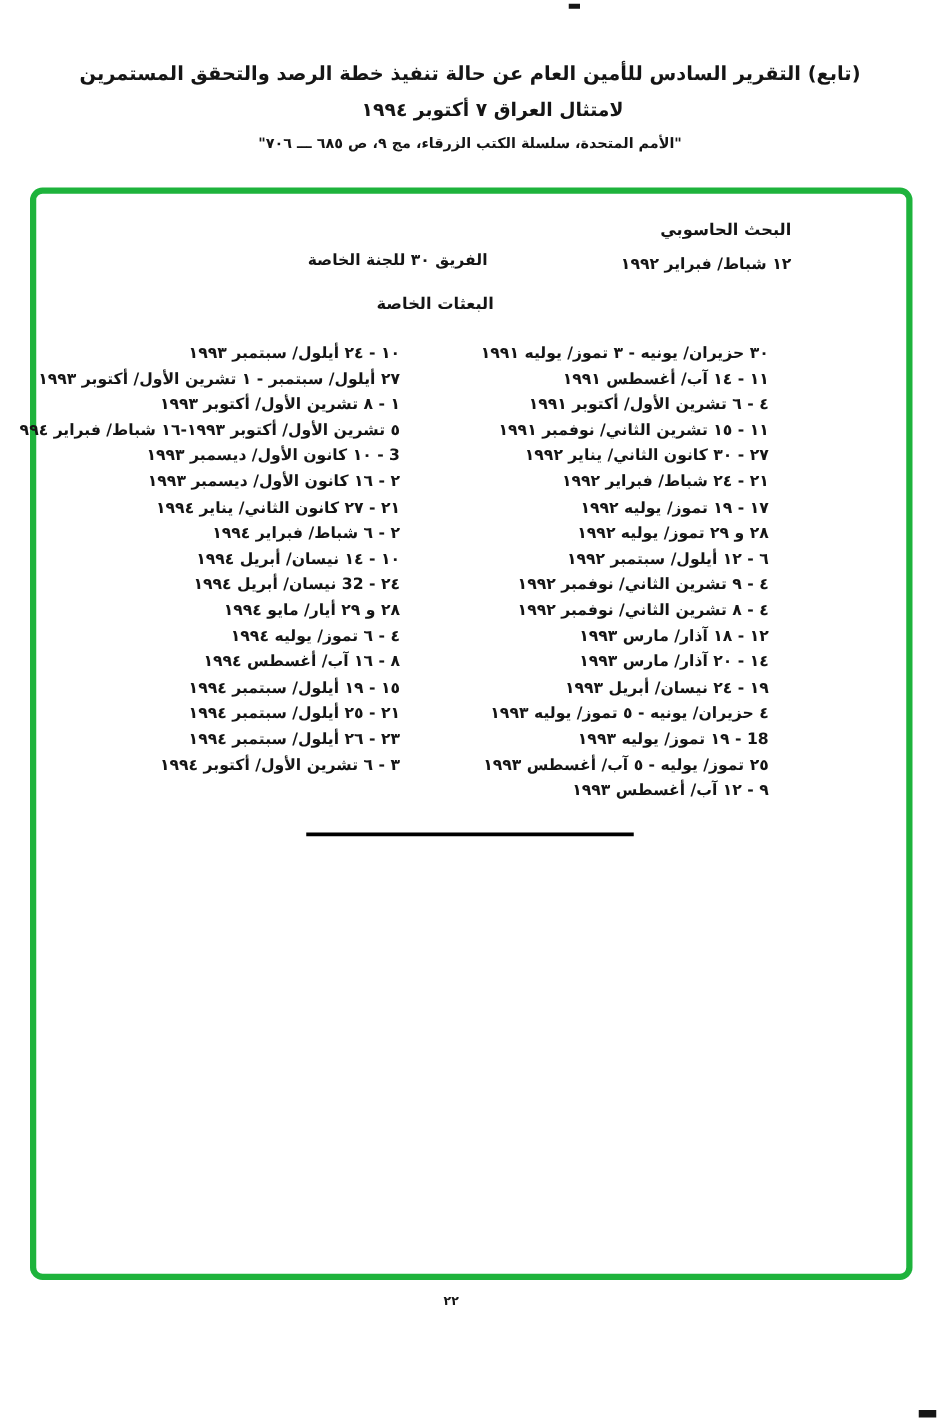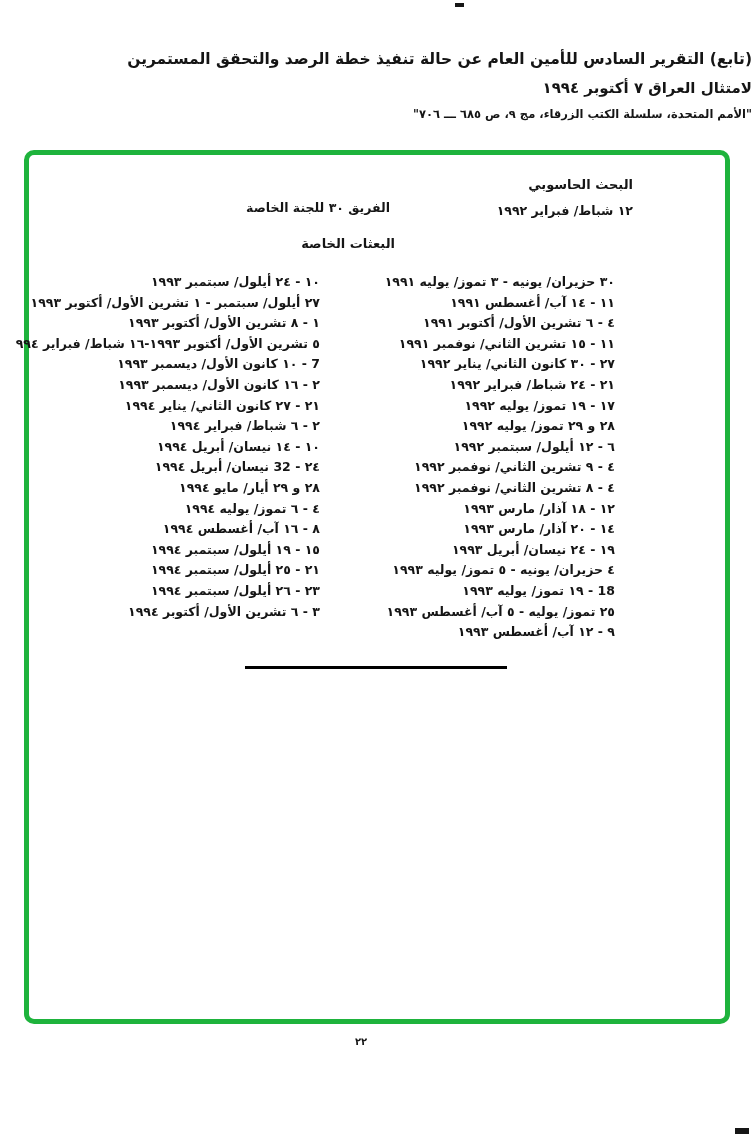--- a/index.html
+++ b/index.html
@@ -2,21 +2,21 @@
 <html lang="ar"><head>
 <meta charset="utf-8">
 <style>
   * { margin:0; padding:0; box-sizing:border-box; }
   html, body { background:#ffffff; }
   #page {
     position:relative; width:752px; height:1140px; background:#ffffff;
     font-family:"DejaVu Sans", sans-serif; color:#151515; overflow:hidden;
   }
   .hdr {
-    position:absolute; left:0; width:752px; 
+    position:absolute; left:0; width:752px; text-align:center;
     direction:rtl; font-weight:bold; white-space:nowrap;
   }
   #hdr1 { top:50px;  font-size:15.5px; letter-spacing:0.2px; }
   #hdr2 { top:79px;  font-size:15px;padding-left:36px; }
   #hdr3 { top:107px; font-size:11.5px; }
   #panel {
     position:absolute; left:24px; top:150px; width:706px; height:874px;
     border:5px solid #1eb33c; border-radius:10px; background:#ffffff;
   }
   .abs { position:absolute; direction:rtl; white-space:nowrap; font-weight:bold; }
@@ -76,21 +76,21 @@
       <div class="date-line">٤ حزيران/ يونيه - ٥ تموز/ يوليه ١٩٩٣</div>
       <div class="date-line">18 - ١٩ تموز/ يوليه ١٩٩٣</div>
       <div class="date-line">٢٥ تموز/ يوليه - ٥ آب/ أغسطس ١٩٩٣</div>
       <div class="date-line">٩ - ١٢ آب/ أغسطس ١٩٩٣</div>
     </div>
   <div class="date-col" id="left-col">
       <div class="date-line">١٠ - ٢٤ أيلول/ سبتمبر ١٩٩٣</div>
       <div class="date-line">٢٧ أيلول/ سبتمبر - ١ تشرين الأول/ أكتوبر ١٩٩٣</div>
       <div class="date-line">١ - ٨ تشرين الأول/ أكتوبر ١٩٩٣</div>
       <div class="date-line">٥ تشرين الأول/ أكتوبر ١٩٩٣-١٦ شباط/ فبراير ٩٩٤</div>
-      <div class="date-line">7 - ١٠ كانون الأول/ ديسمبر ١٩٩٣</div>
+      <div class="date-line">3 - ١٠ كانون الأول/ ديسمبر ١٩٩٣</div>
       <div class="date-line">٢ - ١٦ كانون الأول/ ديسمبر ١٩٩٣</div>
       <div class="date-line">٢١ - ٢٧ كانون الثاني/ يناير ١٩٩٤</div>
       <div class="date-line">٢ - ٦ شباط/ فبراير ١٩٩٤</div>
       <div class="date-line">١٠ - ١٤ نيسان/ أبريل ١٩٩٤</div>
       <div class="date-line">٢٤ - 32 نيسان/ أبريل ١٩٩٤</div>
       <div class="date-line">٢٨ و ٢٩ أيار/ مايو ١٩٩٤</div>
       <div class="date-line">٤ - ٦ تموز/ يوليه ١٩٩٤</div>
       <div class="date-line">٨ - ١٦ آب/ أغسطس ١٩٩٤</div>
       <div class="date-line">١٥ - ١٩ أيلول/ سبتمبر ١٩٩٤</div>
       <div class="date-line">٢١ - ٢٥ أيلول/ سبتمبر ١٩٩٤</div>

